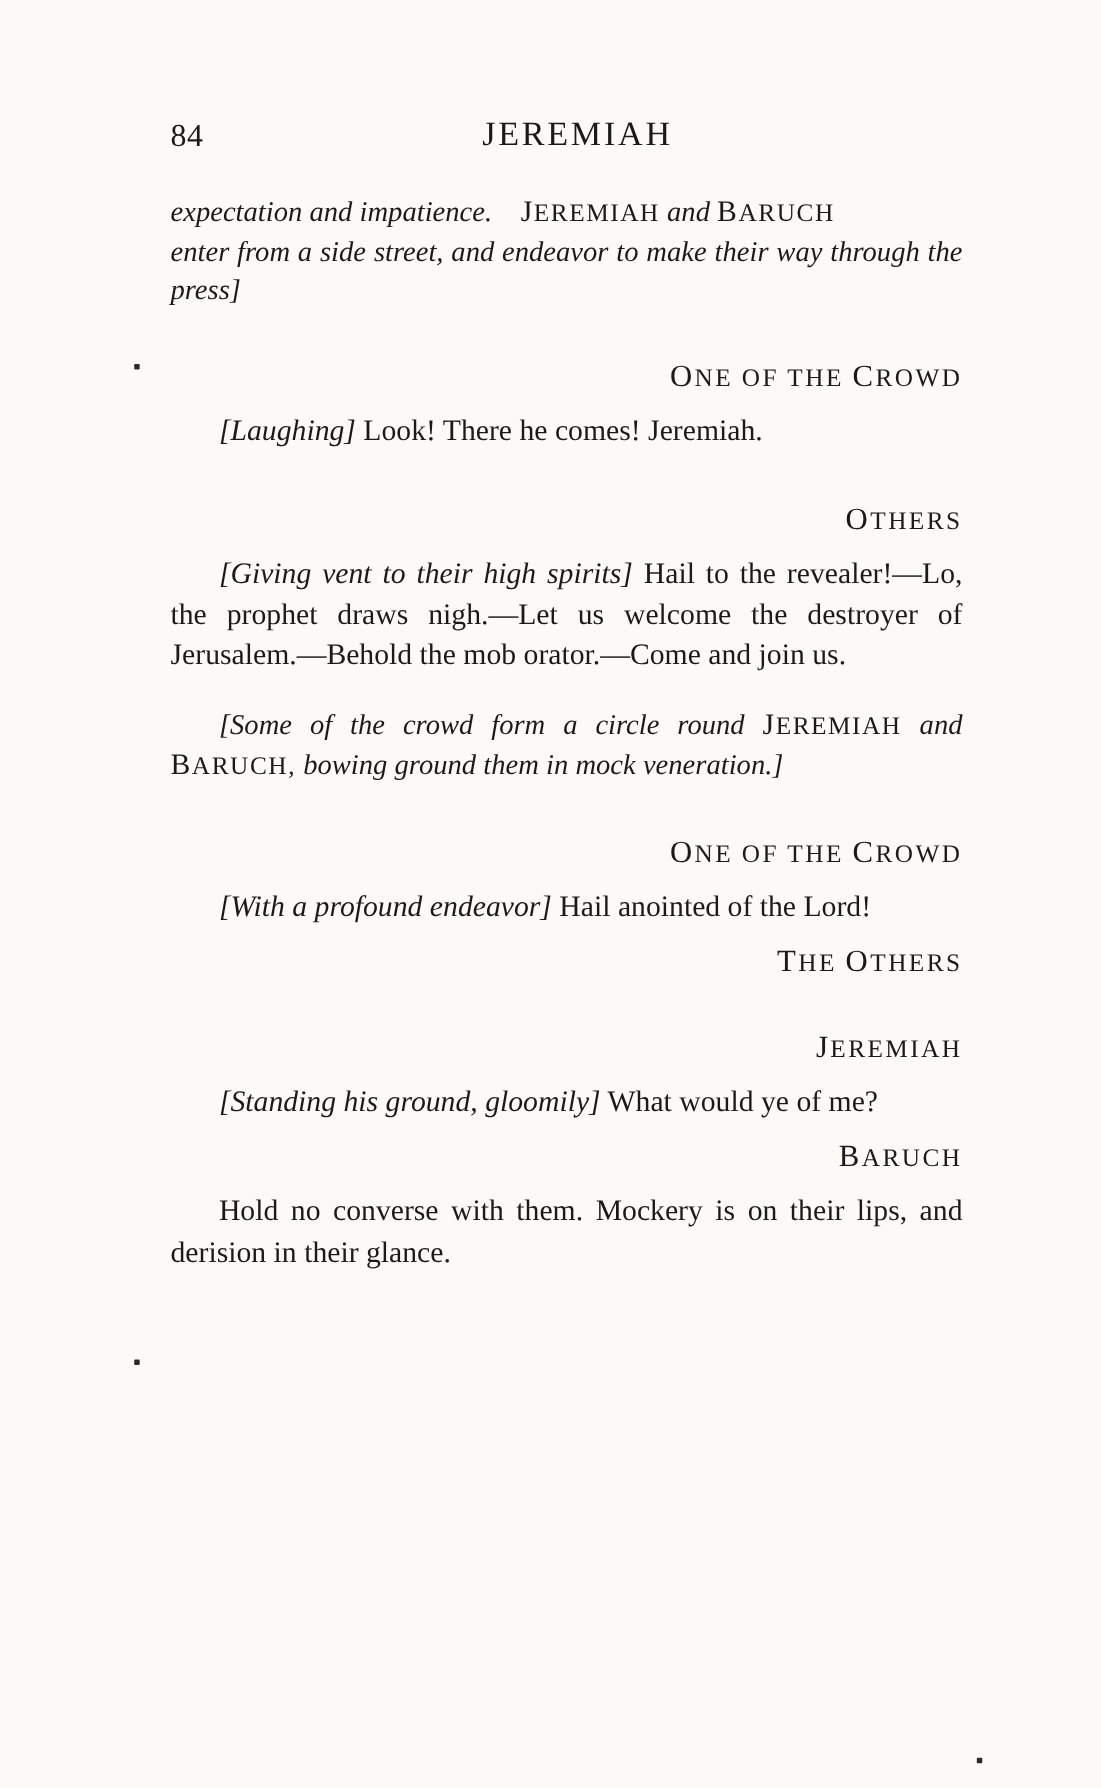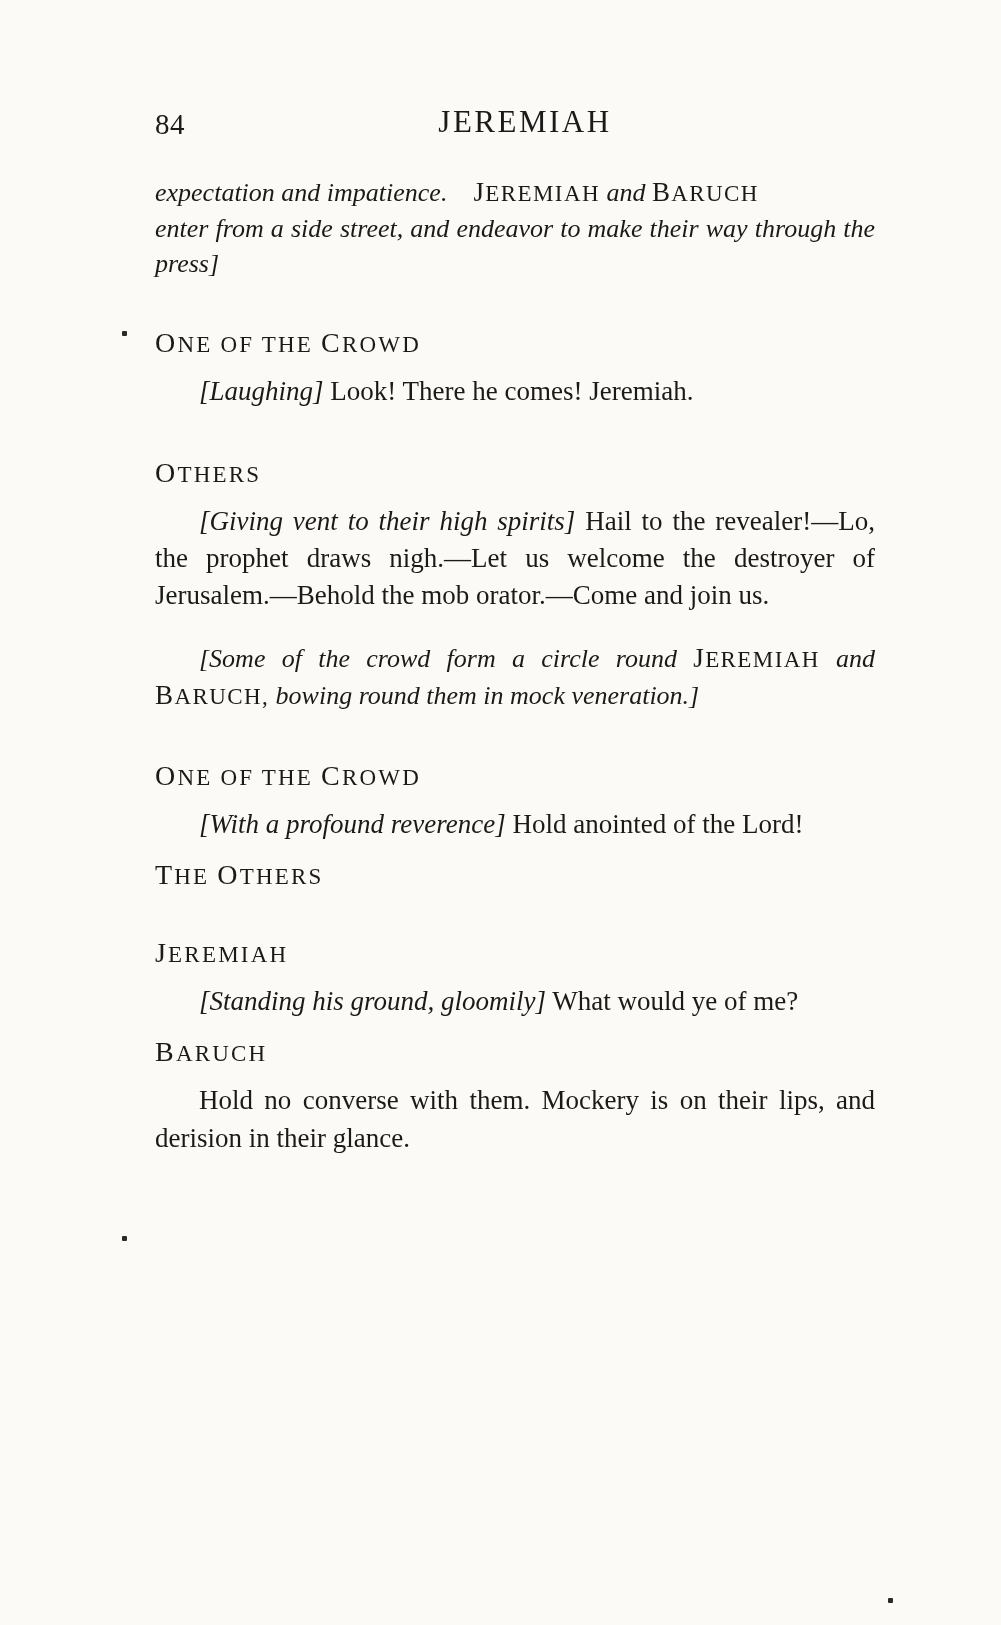--- a/index.html
+++ b/index.html
@@ -56,21 +56,21 @@
   
   .stage {
     font-style: italic;
     font-size: 26px;
     line-height: 1.36;
     text-align: justify;
     margin: 16px 0 14px 0;
   }
 
   .speaker {
-    text-align: left;
+    text-align: right;
     font-size: 23px;
     letter-spacing: 2.2px;
     margin: 30px 0 14px 0;
   }
   .speaker .cap { font-size: 28px; }
 
   .speech {
     font-size: 27px;
     line-height: 1.38;
     text-align: justify;
@@ -119,25 +119,25 @@
     <p class="stage"><span class="it">expectation and impatience.</span>&nbsp;&nbsp;&nbsp; <span class="sc"><span class="cap">J</span><span>EREMIAH</span></span><span class="it"> and </span><span class="sc"><span class="cap">B</span><span>ARUCH</span></span><br><span class="it">enter from a side street, and endeavor to make their way through the press]</span></p>
 
     <div class="speaker gap-lg"><span class="cap">O</span><span>NE OF THE </span><span class="cap">C</span><span>ROWD</span></div>
 
     <p class="speech"><span class="it">[Laughing]</span><span> Look!   There he comes!   Jeremiah.</span></p>
 
     <div class="speaker gap-lg"><span class="cap">O</span><span>THERS</span></div>
 
     <p class="speech"><span class="it">[Giving vent to their high spirits]</span><span> Hail to the revealer!—Lo, the prophet draws nigh.—Let us welcome the destroyer of Jerusalem.—Behold the mob orator.—Come and join us.</span></p>
 
-    <p class="stage gap-sm" style="text-indent:44px;"><span class="it">[Some of the crowd form a circle round </span><span class="sc"><span class="cap">J</span><span>EREMIAH</span></span><span class="it"> and </span><span class="sc"><span class="cap">B</span><span>ARUCH,</span></span><span class="it"> bowing round them in mock veneration.]</span></p>
+    <p class="stage gap-sm" style="text-indent:44px;"><span class="it">[Some of the crowd form a circle round </span><span class="sc"><span class="cap">J</span><span>EREMIAH</span></span><span class="it"> and </span><span class="sc"><span class="cap">B</span><span>ARUCH,</span></span><span class="it"> bowing ground them in mock veneration.]</span></p>
 
     <div class="speaker gap-lg"><span class="cap">O</span><span>NE OF THE </span><span class="cap">C</span><span>ROWD</span></div>
 
-    <p class="speech"><span class="it">[With a profound reverence]</span><span> Hold anointed of the Lord!</span></p>
+    <p class="speech"><span class="it">[With a profound endeavor]</span><span> Hail anointed of the Lord!</span></p>
 
     <div class="speaker gap-md"><span class="cap">T</span><span>HE </span><span class="cap">O</span><span>THERS</span></div>
 
 
     <div class="speaker gap-lg"><span class="cap">J</span><span>EREMIAH</span></div>
 
     <p class="speech"><span class="it">[Standing his ground, gloomily]</span><span> What would ye of me?</span></p>
 
     <div class="speaker gap-md"><span class="cap">B</span><span>ARUCH</span></div>
 

